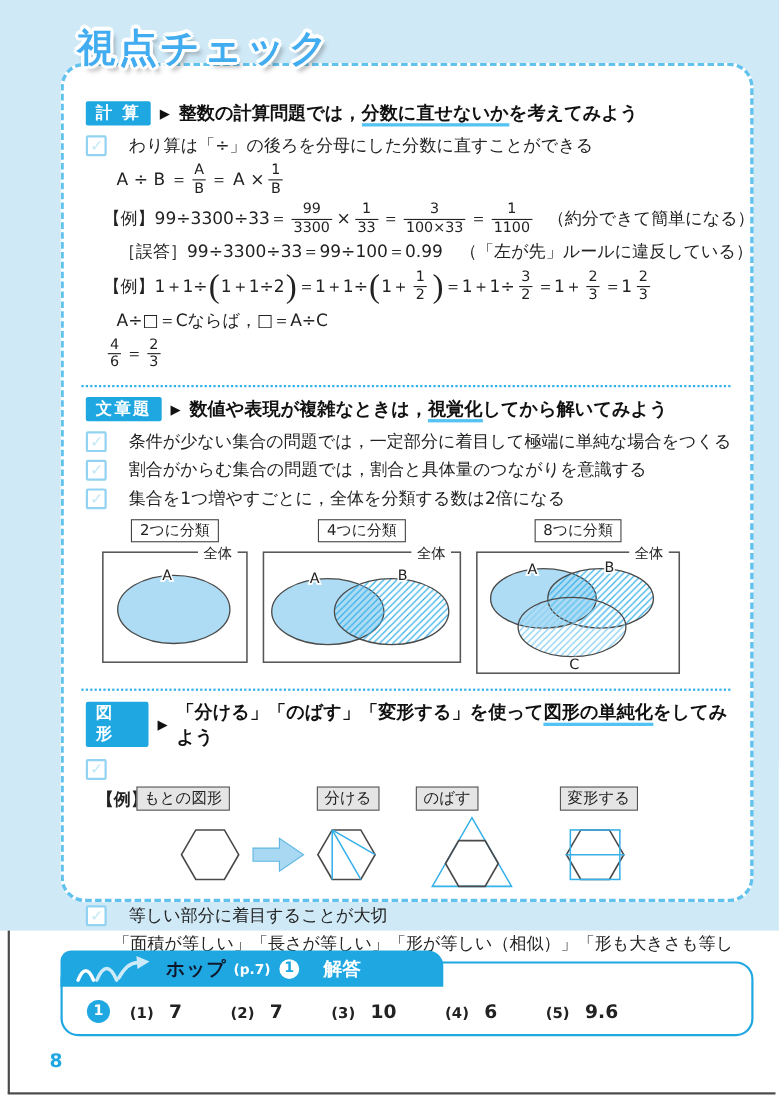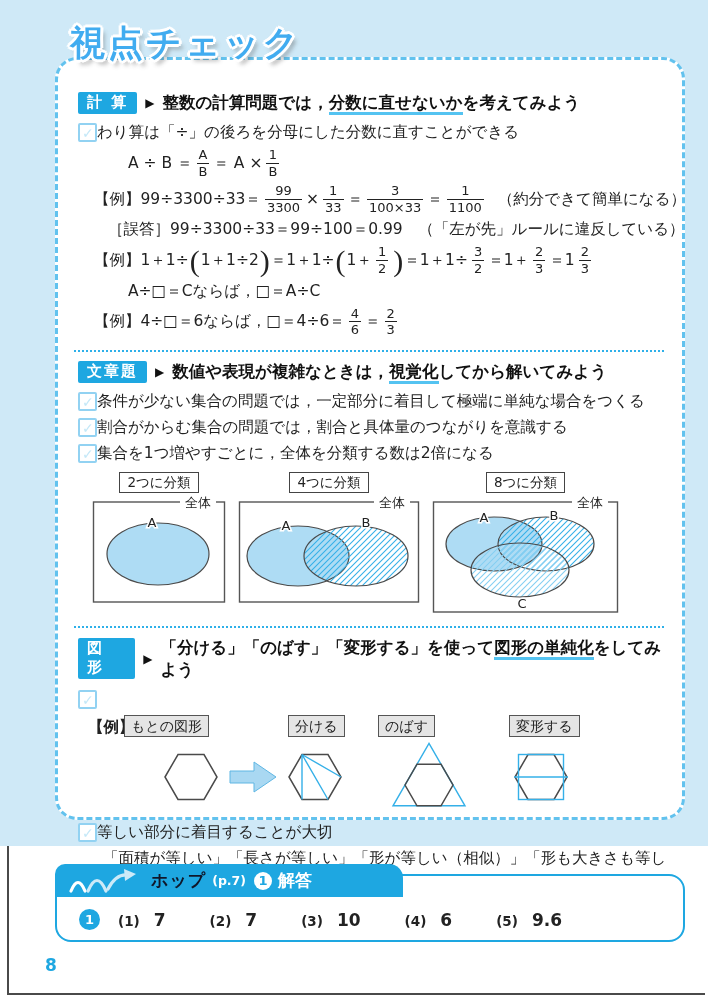--- a/index.html
+++ b/index.html
@@ -28,27 +28,27 @@
     padding:30px 14px 0 20px;z-index:2;
   }
 
   .sec-head{display:flex;align-items:center;gap:7px;margin:2px 0 7px;}
   .badge{background:#1ea7e1;color:#fff;font-weight:bold;font-size:15px;
     padding:1px 9px 2px;letter-spacing:2px;border-radius:2px;line-height:19px;}
   .tri{color:#111;font-size:12px;margin:0 1px;}
   .sec-title{font-weight:bold;font-size:16.5px;color:#111;}
   .u{border-bottom:3px solid #54c3f1;}
 
-  .check-row{display:flex;align-items:flex-start;gap:0;margin:4px 0;font-size:15.5px;line-height:22px;}
+  .check-row{display:flex;align-items:flex-start;gap:20px;margin:4px 0;font-size:15.5px;line-height:22px;}
   .checkbox{width:15px;height:15px;border:2px solid #92d2f2;border-radius:2px;
     flex:0 0 auto;margin-top:2px;position:relative;background:#fff;}
   .checkbox::after{content:"✓";position:absolute;left:2px;top:-3px;font-size:14px;color:#c4e8f8;font-weight:bold;}
 
   .eq{display:flex;align-items:center;font-size:15.5px;margin:4px 0;white-space:nowrap;}
-  .eq.ind1{margin-left:50px;}
+  .eq.ind1{margin-left:28px;}
   .eq.ind2{margin-left:16px;}
   .eq.ind3{margin-left:30px;}
   .frac{display:inline-flex;flex-direction:column;align-items:center;margin:0 4px;
     font-size:13px;line-height:1.2;vertical-align:middle;}
   .frac .den{border-top:1.4px solid #222;padding:0 2px;}
   .frac .num{padding:0 2px;}
   .paren{font-family:"Liberation Serif",serif;font-size:30px;font-weight:400;line-height:.5;margin:0 1px;color:#222;}
   .note-inline{margin-left:10px;}
 
   .dotline{border:none;border-top:2.5px dotted #2eb0e9;margin:12px 4px 9px -4px;}
@@ -70,21 +70,21 @@
   .answers-box{position:absolute;left:55px;top:864px;width:630px;height:78px;z-index:3;}
   .answers-body{position:absolute;left:0;top:10px;right:0;bottom:0;
     background:#fff;border:2.5px solid #1ea7e1;border-radius:16px;}
   .answers-tab{position:absolute;left:0;top:0;width:348px;height:33px;
     background:#1ea7e1;border-radius:10px 14px 0 0;
     display:flex;align-items:center;gap:6px;padding-left:12px;box-sizing:border-box;}
   .tab-hop{color:#0f172a;font-weight:bold;font-size:17px;letter-spacing:1px;}
   .tab-page{color:#fff;font-size:12.5px;font-weight:bold;}
   .tab-numcircle{width:18px;height:18px;border-radius:50%;background:#fff;color:#1ea7e1;
     font-weight:bold;font-size:13px;display:inline-flex;align-items:center;justify-content:center;margin-left:2px;}
-  .tab-title{color:#fff;font-weight:bold;font-size:17px;}
+  .tab-title{color:#fff;font-weight:bold;font-size:17px;margin-left:16px;}
   .answers-row{position:absolute;left:0;top:33px;right:0;bottom:0;
     display:flex;align-items:center;padding-left:24px;}
   .prob-circle{width:21px;height:21px;border-radius:50%;background:#1ea7e1;color:#fff;
     font-weight:bold;font-size:13px;display:inline-flex;align-items:center;justify-content:center;
     margin-right:18px;flex:0 0 auto;}
   .ans-item{display:inline-flex;align-items:baseline;margin-right:44px;}
   .ans-label{font-weight:bold;font-size:13.5px;margin-right:14px;}
   .ans-value{font-weight:bold;font-size:17px;}
 
   .page-num{position:absolute;left:45px;top:955px;color:#1ea7e1;font-weight:bold;font-size:17px;}
@@ -192,21 +192,20 @@
         <span class="den">3</span>
       </span>
   </div>
 
 
   <div class="eq ind1">
     <span>A÷□＝Cならば，□＝A÷C</span>
   </div>
 
   <div class="eq ind2">
-    <span>【例】4÷□＝6ならば，□＝4÷6＝</span>
     <span class="frac">
         <span class="num">4</span>
         <span class="den">6</span>
       </span>
     <span>＝</span>
     <span class="frac">
         <span class="num">2</span>
         <span class="den">3</span>
       </span>
   </div>

